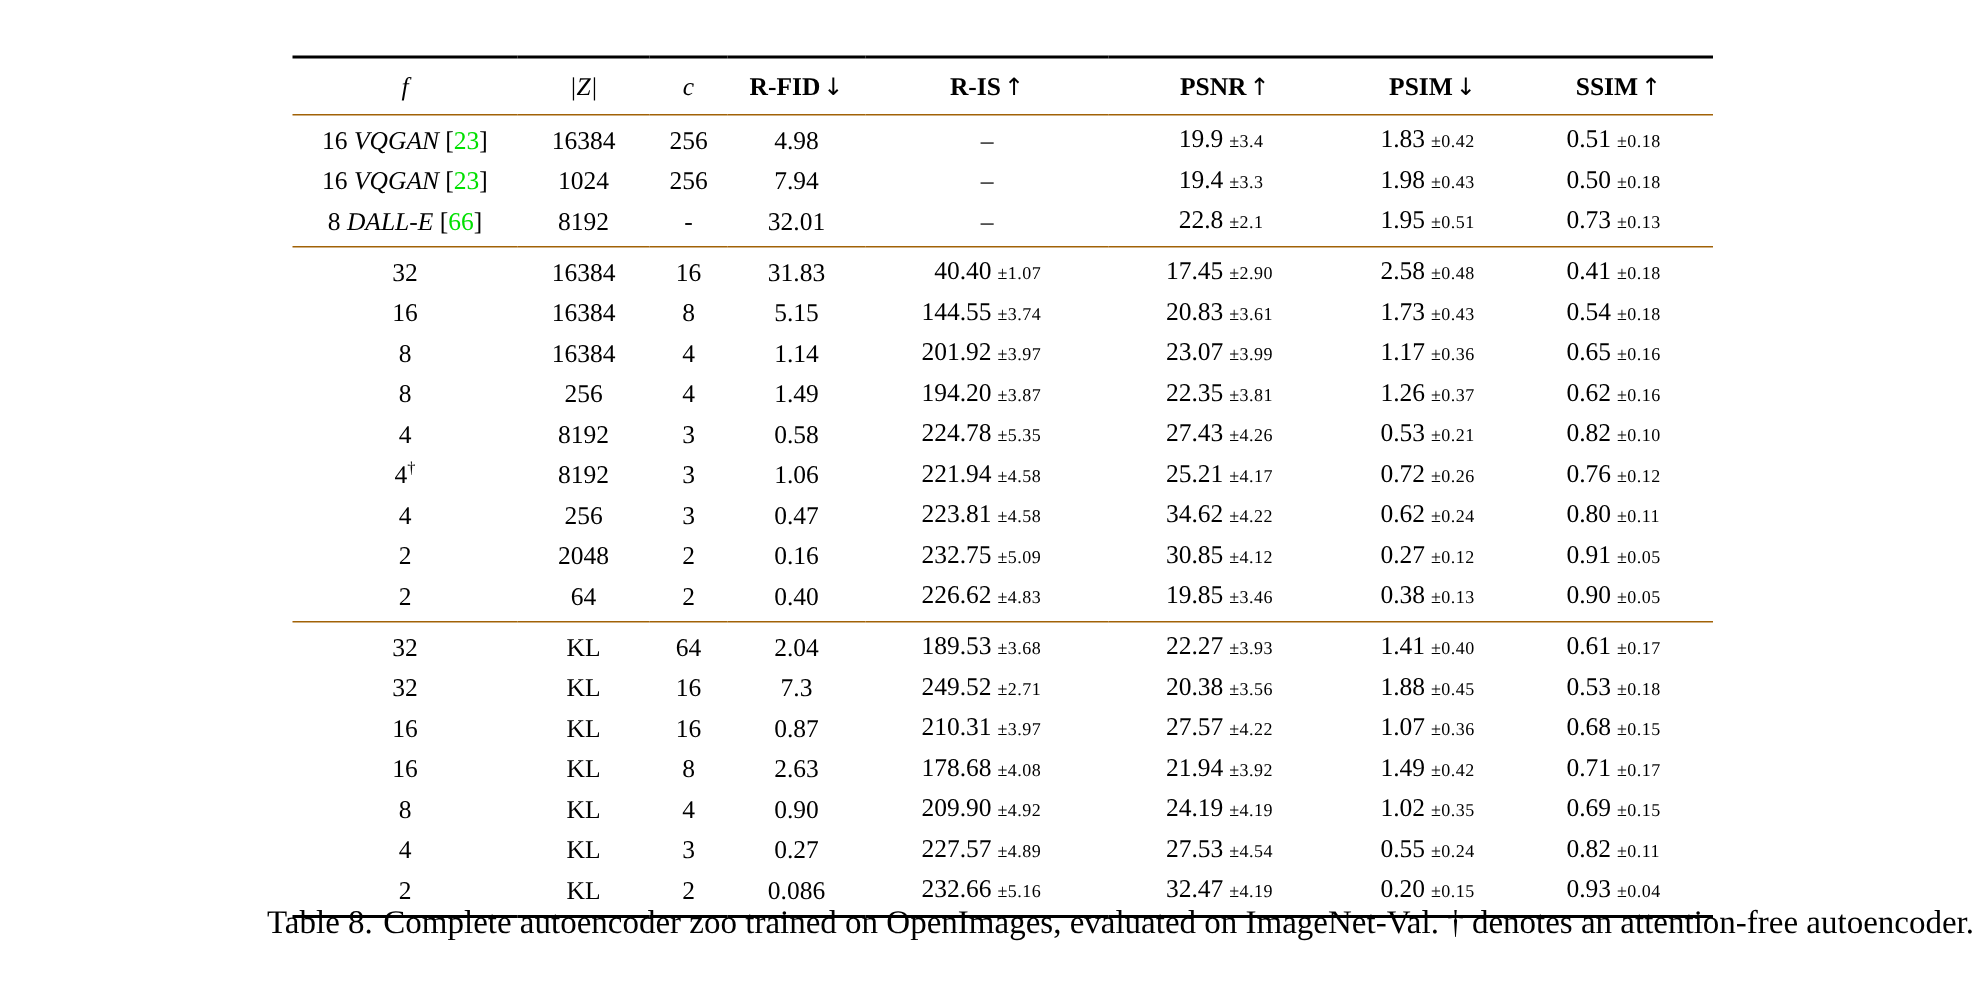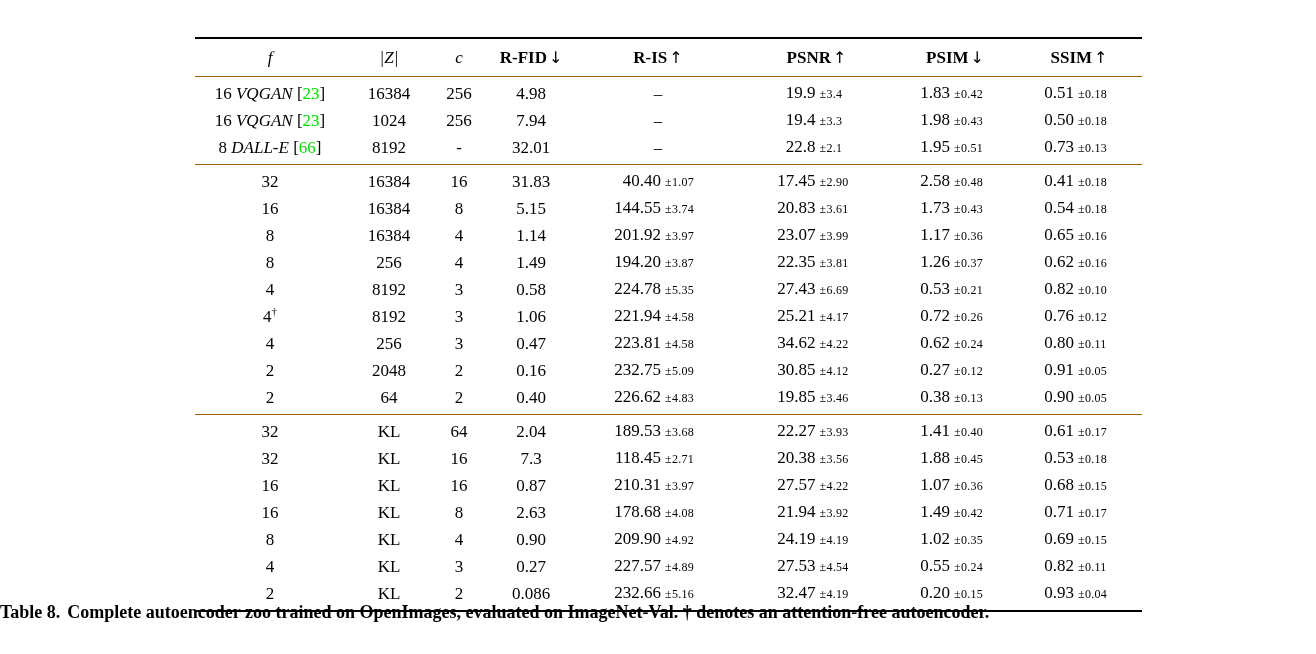--- a/index.html
+++ b/index.html
@@ -31,22 +31,22 @@
   .cite{ color:var(--citation); text-decoration:none; cursor:pointer; }
   sup.dagger{ font-size:11px; vertical-align:super; line-height:0; }
   .mwrap{ display:inline-flex; align-items:baseline; }
   .mval{ display:inline-block; text-align:right; }
   .mpm{ display:inline-block; text-align:left; font-size:12px; margin-left:4px; letter-spacing:0.3px; }
   td.col-ris  .mval{width:52px}  td.col-ris  .mpm{width:42px}
   td.col-psnr .mval{width:44px}  td.col-psnr .mpm{width:42px}
   td.col-psim .mval{width:36px}  td.col-psim .mpm{width:42px}
   td.col-ssim .mval{width:36px}  td.col-ssim .mpm{width:42px}
   .caption{
-    position:absolute; left:0; right:0; top:602px; text-align:left;
-    font-size:18px; color:var(--ink);font-weight:bold;
+    position:absolute; left:0; right:0; top:602px; text-align:right;
+    font-size:22px; color:var(--ink);
   }
   .caption .cap-text{ margin-left:7px; }
 </style>
 </head>
 <body>
 
 <div class="table-wrap">
   <table>
     <colgroup>
       <col class="c-f">
@@ -223,21 +223,21 @@
           <td class="col-f"><span>4</span></td>
           <td class="col-z"><span>8192</span></td>
           <td class="col-c"><span>3</span></td>
           <td class="col-rfid"><span>0.58</span></td>
           <td class="col-ris"><span class="mwrap">
               <span class="mval">224.78</span>
               <span class="mpm">±5.35</span>
             </span></td>
           <td class="col-psnr"><span class="mwrap">
               <span class="mval">27.43</span>
-              <span class="mpm">±6.69</span>
+              <span class="mpm">±4.26</span>
             </span></td>
           <td class="col-psim"><span class="mwrap">
               <span class="mval">0.53</span>
               <span class="mpm">±0.21</span>
             </span></td>
           <td class="col-ssim"><span class="mwrap">
               <span class="mval">0.82</span>
               <span class="mpm">±0.10</span>
             </span></td>
         </tr>
@@ -352,21 +352,21 @@
               <span class="mval">0.61</span>
               <span class="mpm">±0.17</span>
             </span></td>
         </tr>
         <tr>
           <td class="col-f"><span>32</span></td>
           <td class="col-z"><span>KL</span></td>
           <td class="col-c"><span>16</span></td>
           <td class="col-rfid"><span>7.3</span></td>
           <td class="col-ris"><span class="mwrap">
-              <span class="mval">118.45</span>
+              <span class="mval">249.52</span>
               <span class="mpm">±2.71</span>
             </span></td>
           <td class="col-psnr"><span class="mwrap">
               <span class="mval">20.38</span>
               <span class="mpm">±3.56</span>
             </span></td>
           <td class="col-psim"><span class="mwrap">
               <span class="mval">1.88</span>
               <span class="mpm">±0.45</span>
             </span></td>

